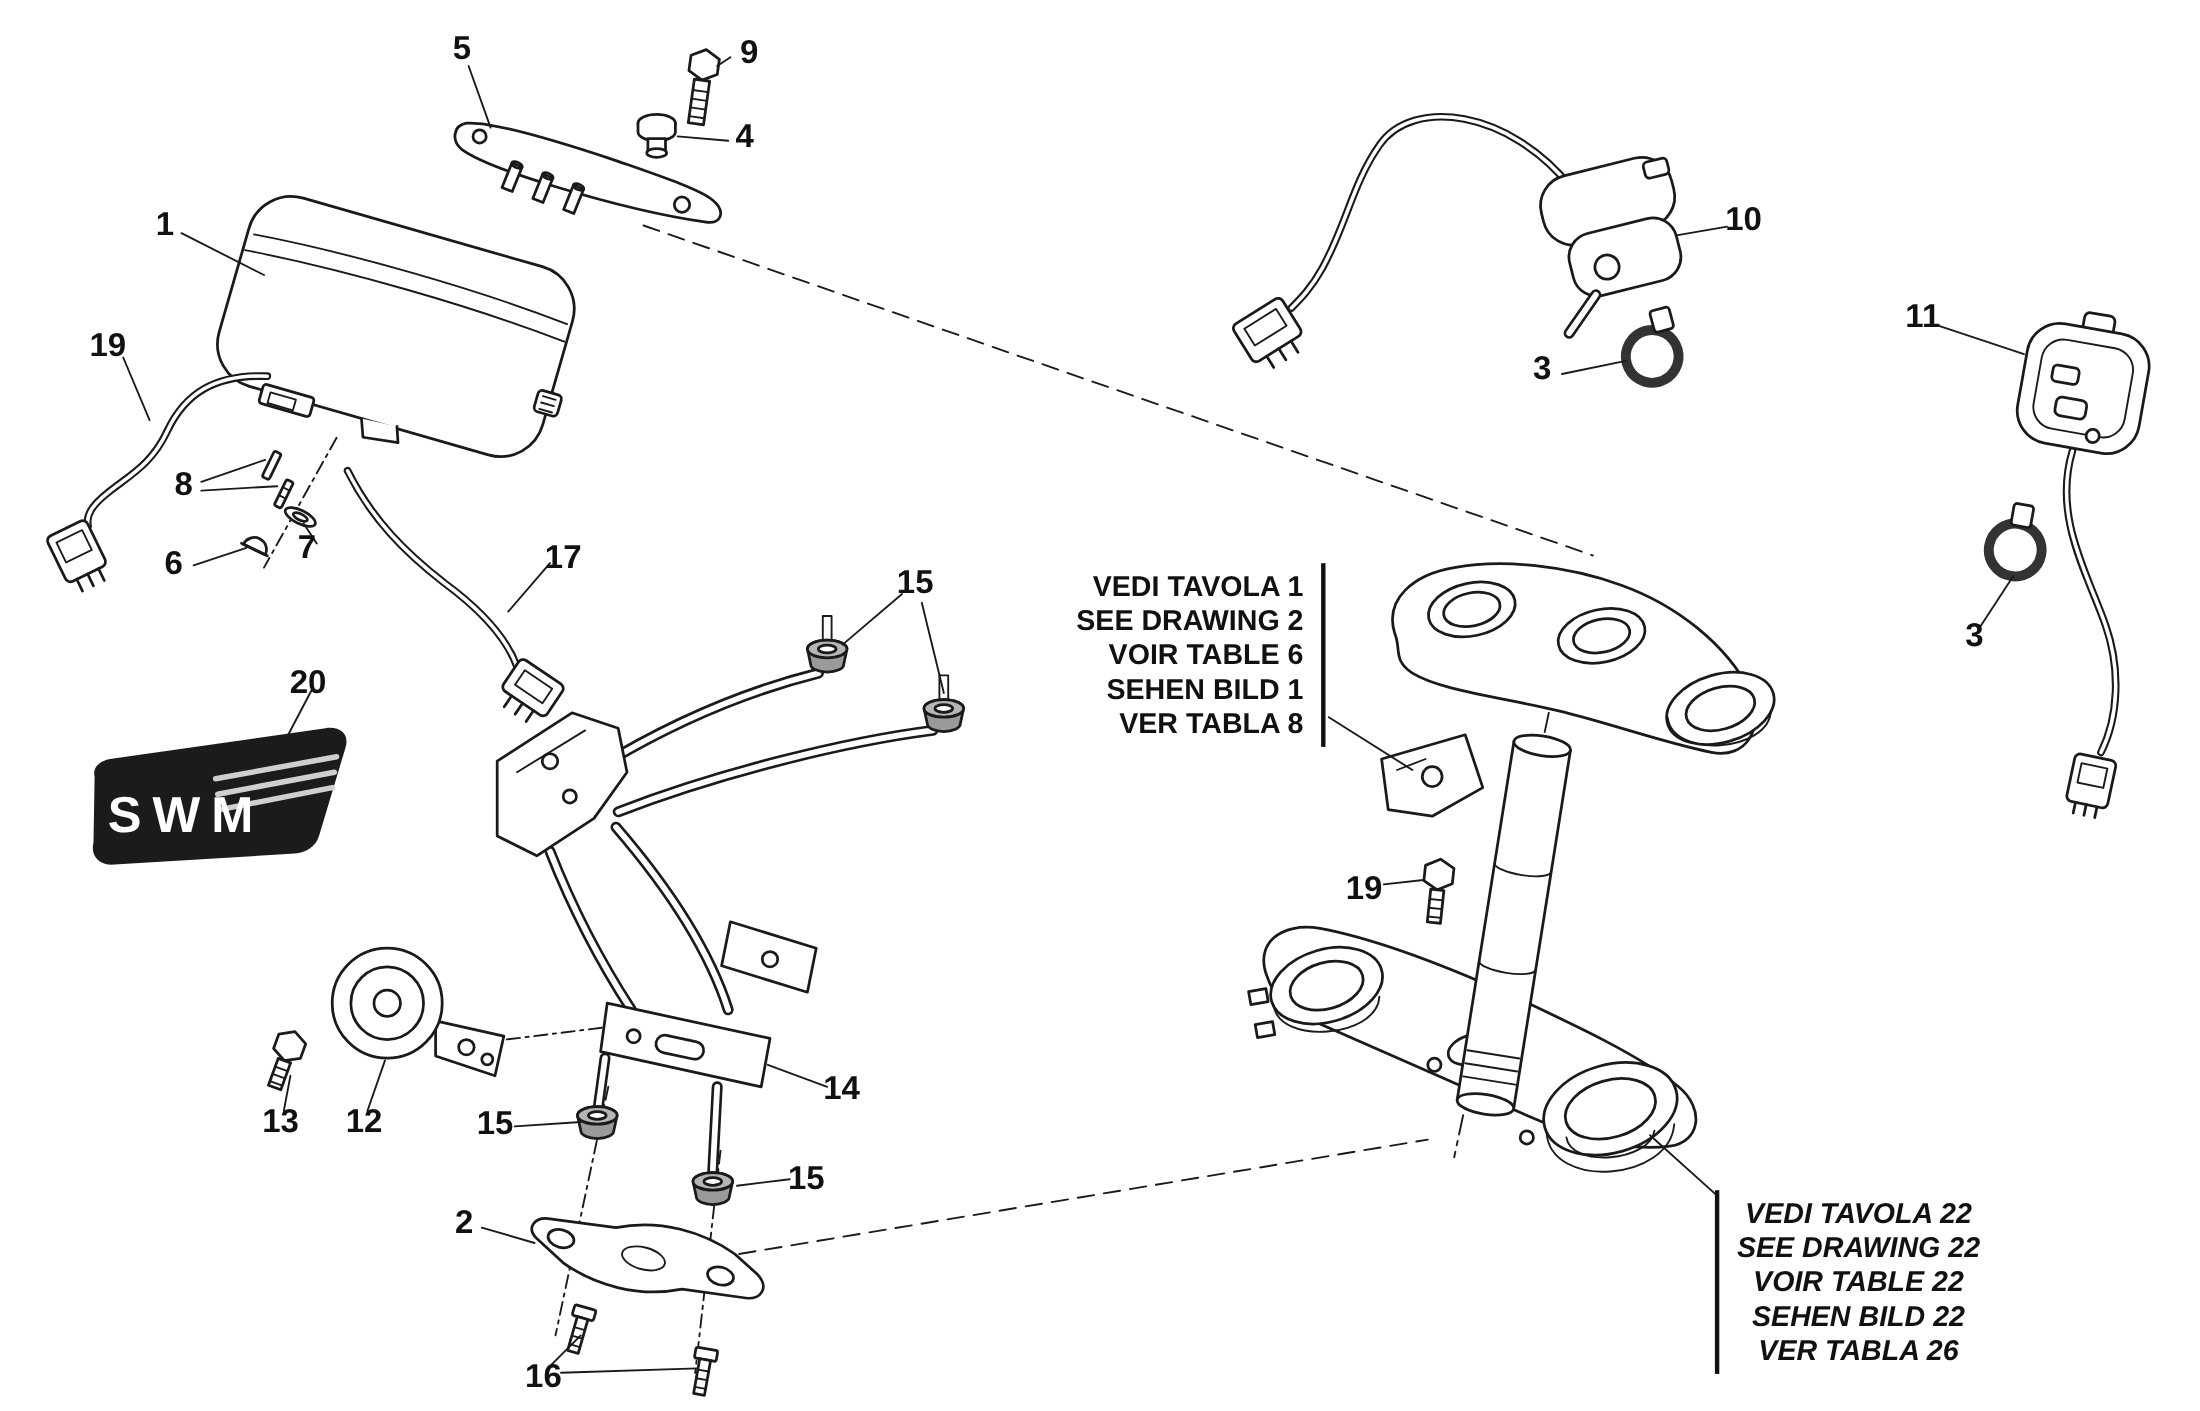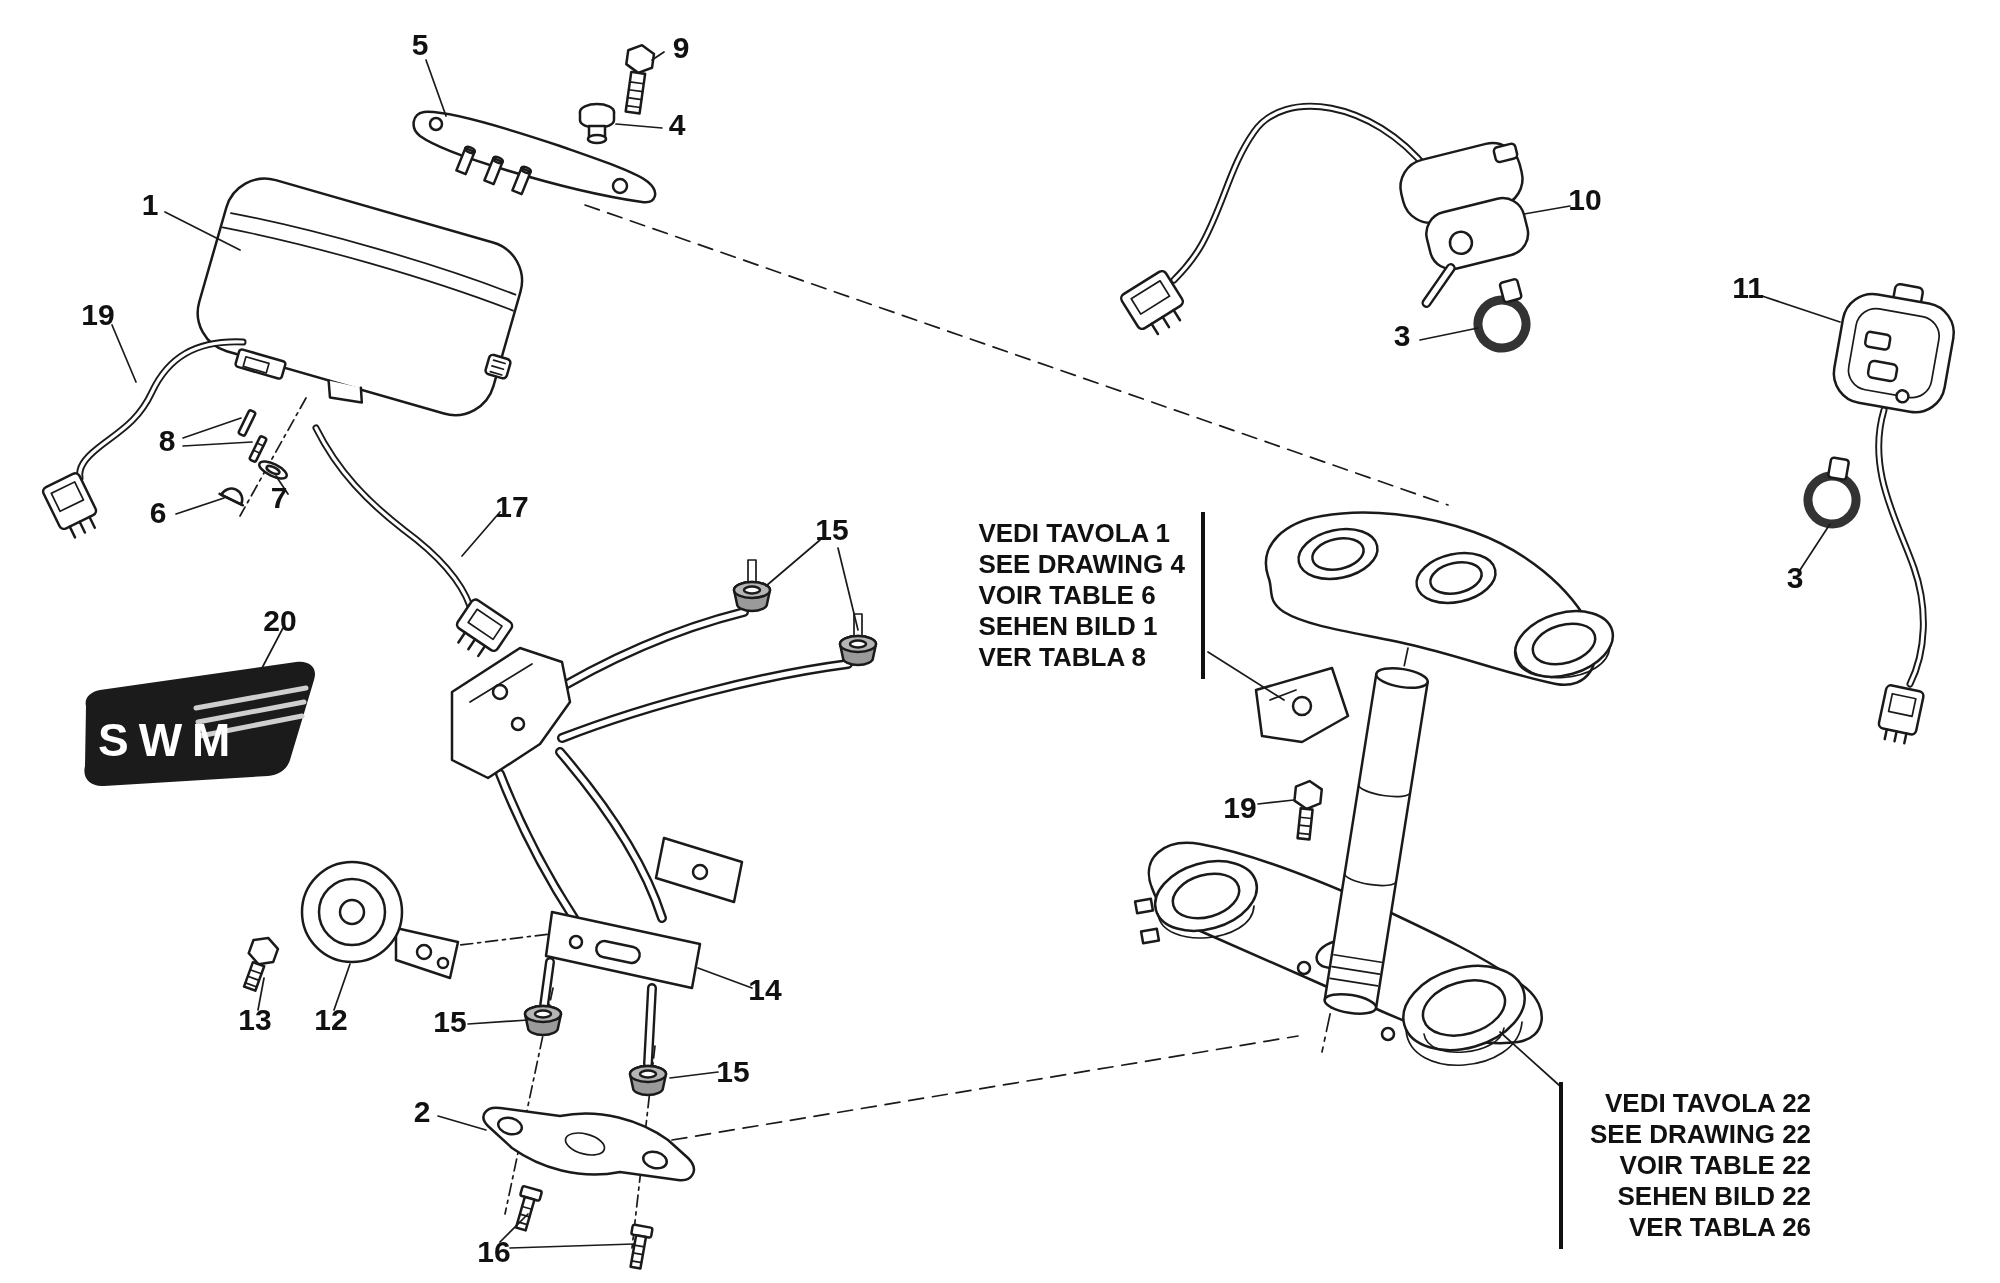--- a/index.html
+++ b/index.html
@@ -16,22 +16,22 @@
   .c-o { stroke-width:7; fill:none; }
   .c-i { stroke:#ffffff; stroke-width:3.2; fill:none; }
   .callout {
     position:absolute; transform:translate(-50%,-50%);
     font-weight:bold; font-size:30px; color:#111; white-space:nowrap;
   }
   .refbox {
     position:absolute; font-weight:bold; font-size:26px; line-height:31px;
     white-space:nowrap; color:#111; padding-top:6px; padding-bottom:6px;
   }
-  .refbox-1 { text-align:left; border-right:4px solid #111; padding-right:16px; }
-  .refbox-22 { text-align:right; border-left:4px solid #111; padding-left:27px; }
+  .refbox-1 { text-align:right; border-right:4px solid #111; padding-right:16px; }
+  .refbox-22 { text-align:center; border-left:4px solid #111; padding-left:16px;font-style:italic; }
 </style>
 </head>
 <body>
 
 <div class="stage">
 
   <svg class="art" viewBox="0 0 2000 1283">
     <g class="ink">
 
       <g class="thin">
@@ -369,21 +369,21 @@
   <div class="callout" style="left:255px;top:1020px">13</div>
   <div class="callout" style="left:331px;top:1020px">12</div>
   <div class="callout" style="left:450px;top:1022px">15</div>
   <div class="callout" style="left:765px;top:990px">14</div>
   <div class="callout" style="left:733px;top:1072px">15</div>
   <div class="callout" style="left:422px;top:1112px">2</div>
   <div class="callout" style="left:494px;top:1252px">16</div>
 
   <div class="refbox refbox-1" style="right:795px;top:512px">
     <div>VEDI TAVOLA 1</div>
-    <div>SEE DRAWING 4</div>
+    <div>SEE DRAWING 2</div>
     <div>VOIR TABLE 6</div>
     <div>SEHEN BILD 1</div>
     <div>VER TABLA 8</div>
   </div>
 
   <div class="refbox refbox-22" style="left:1559px;top:1082px">
     <div>VEDI TAVOLA 22</div>
     <div>SEE DRAWING 22</div>
     <div>VOIR TABLE 22</div>
     <div>SEHEN BILD 22</div>

